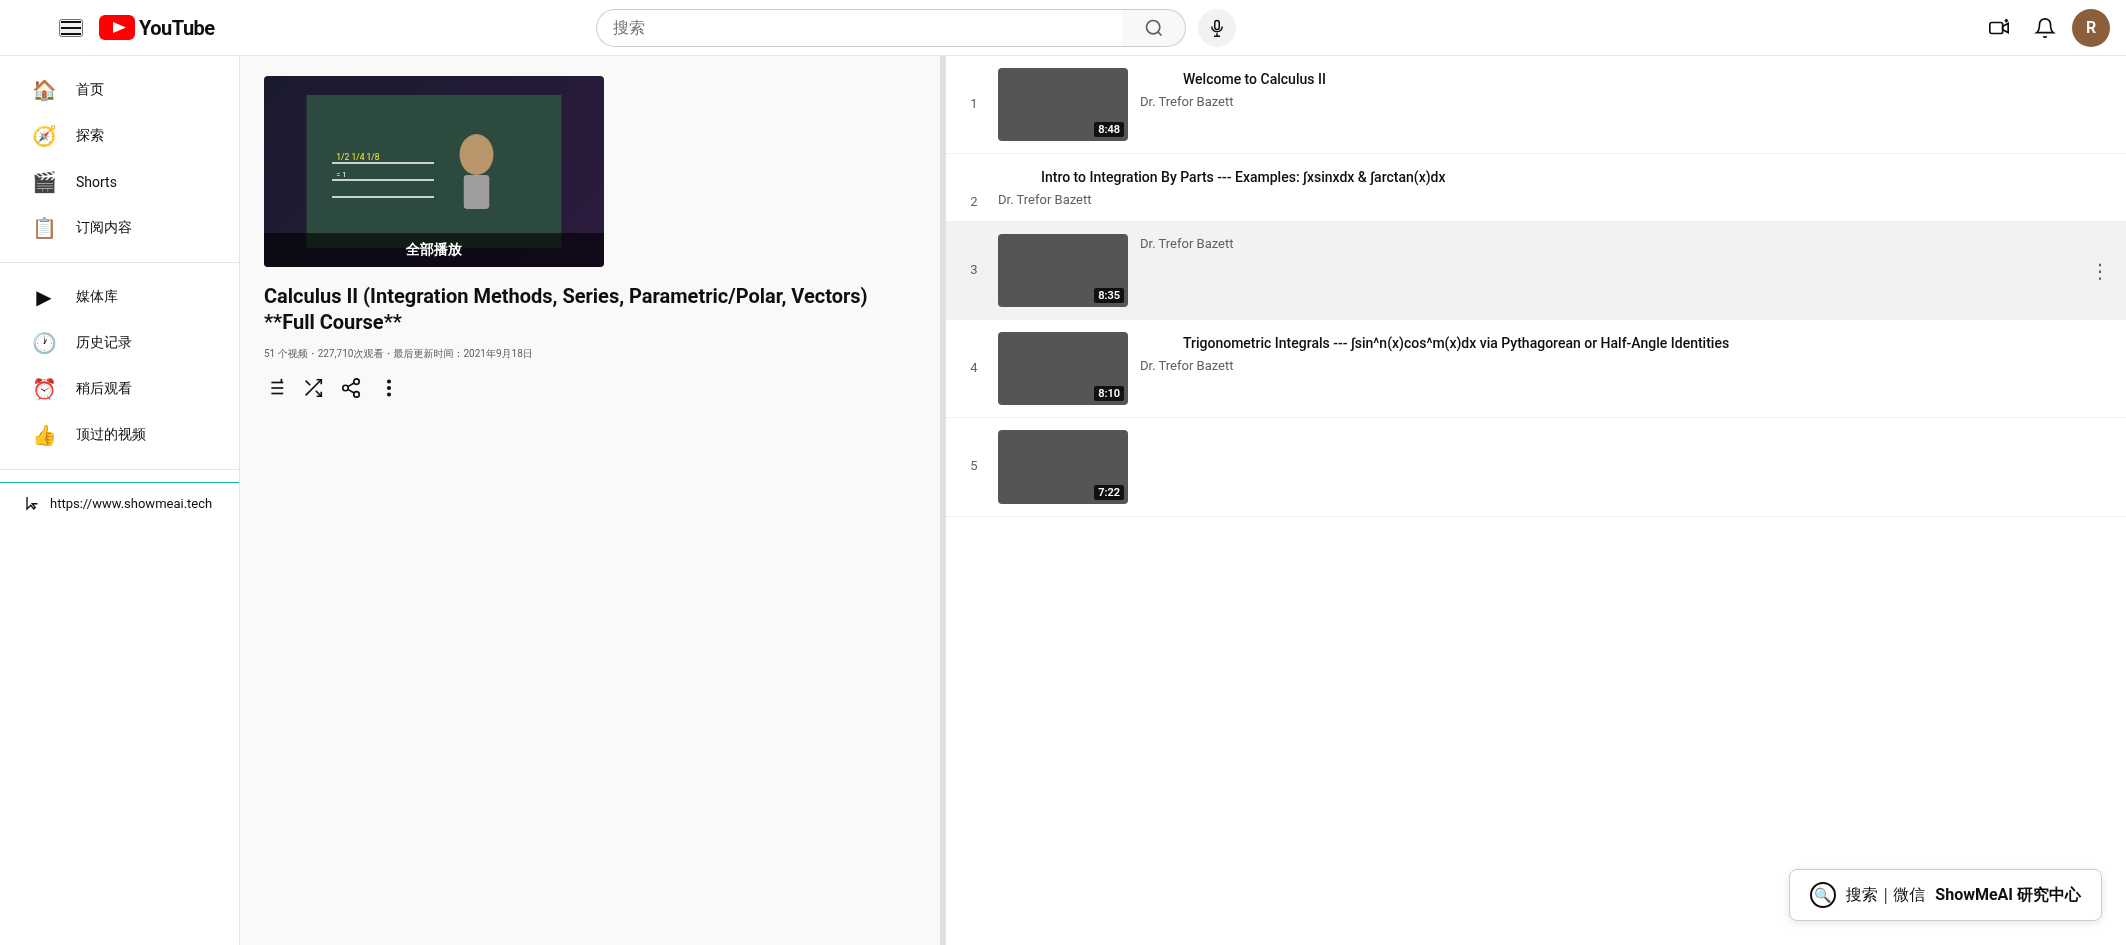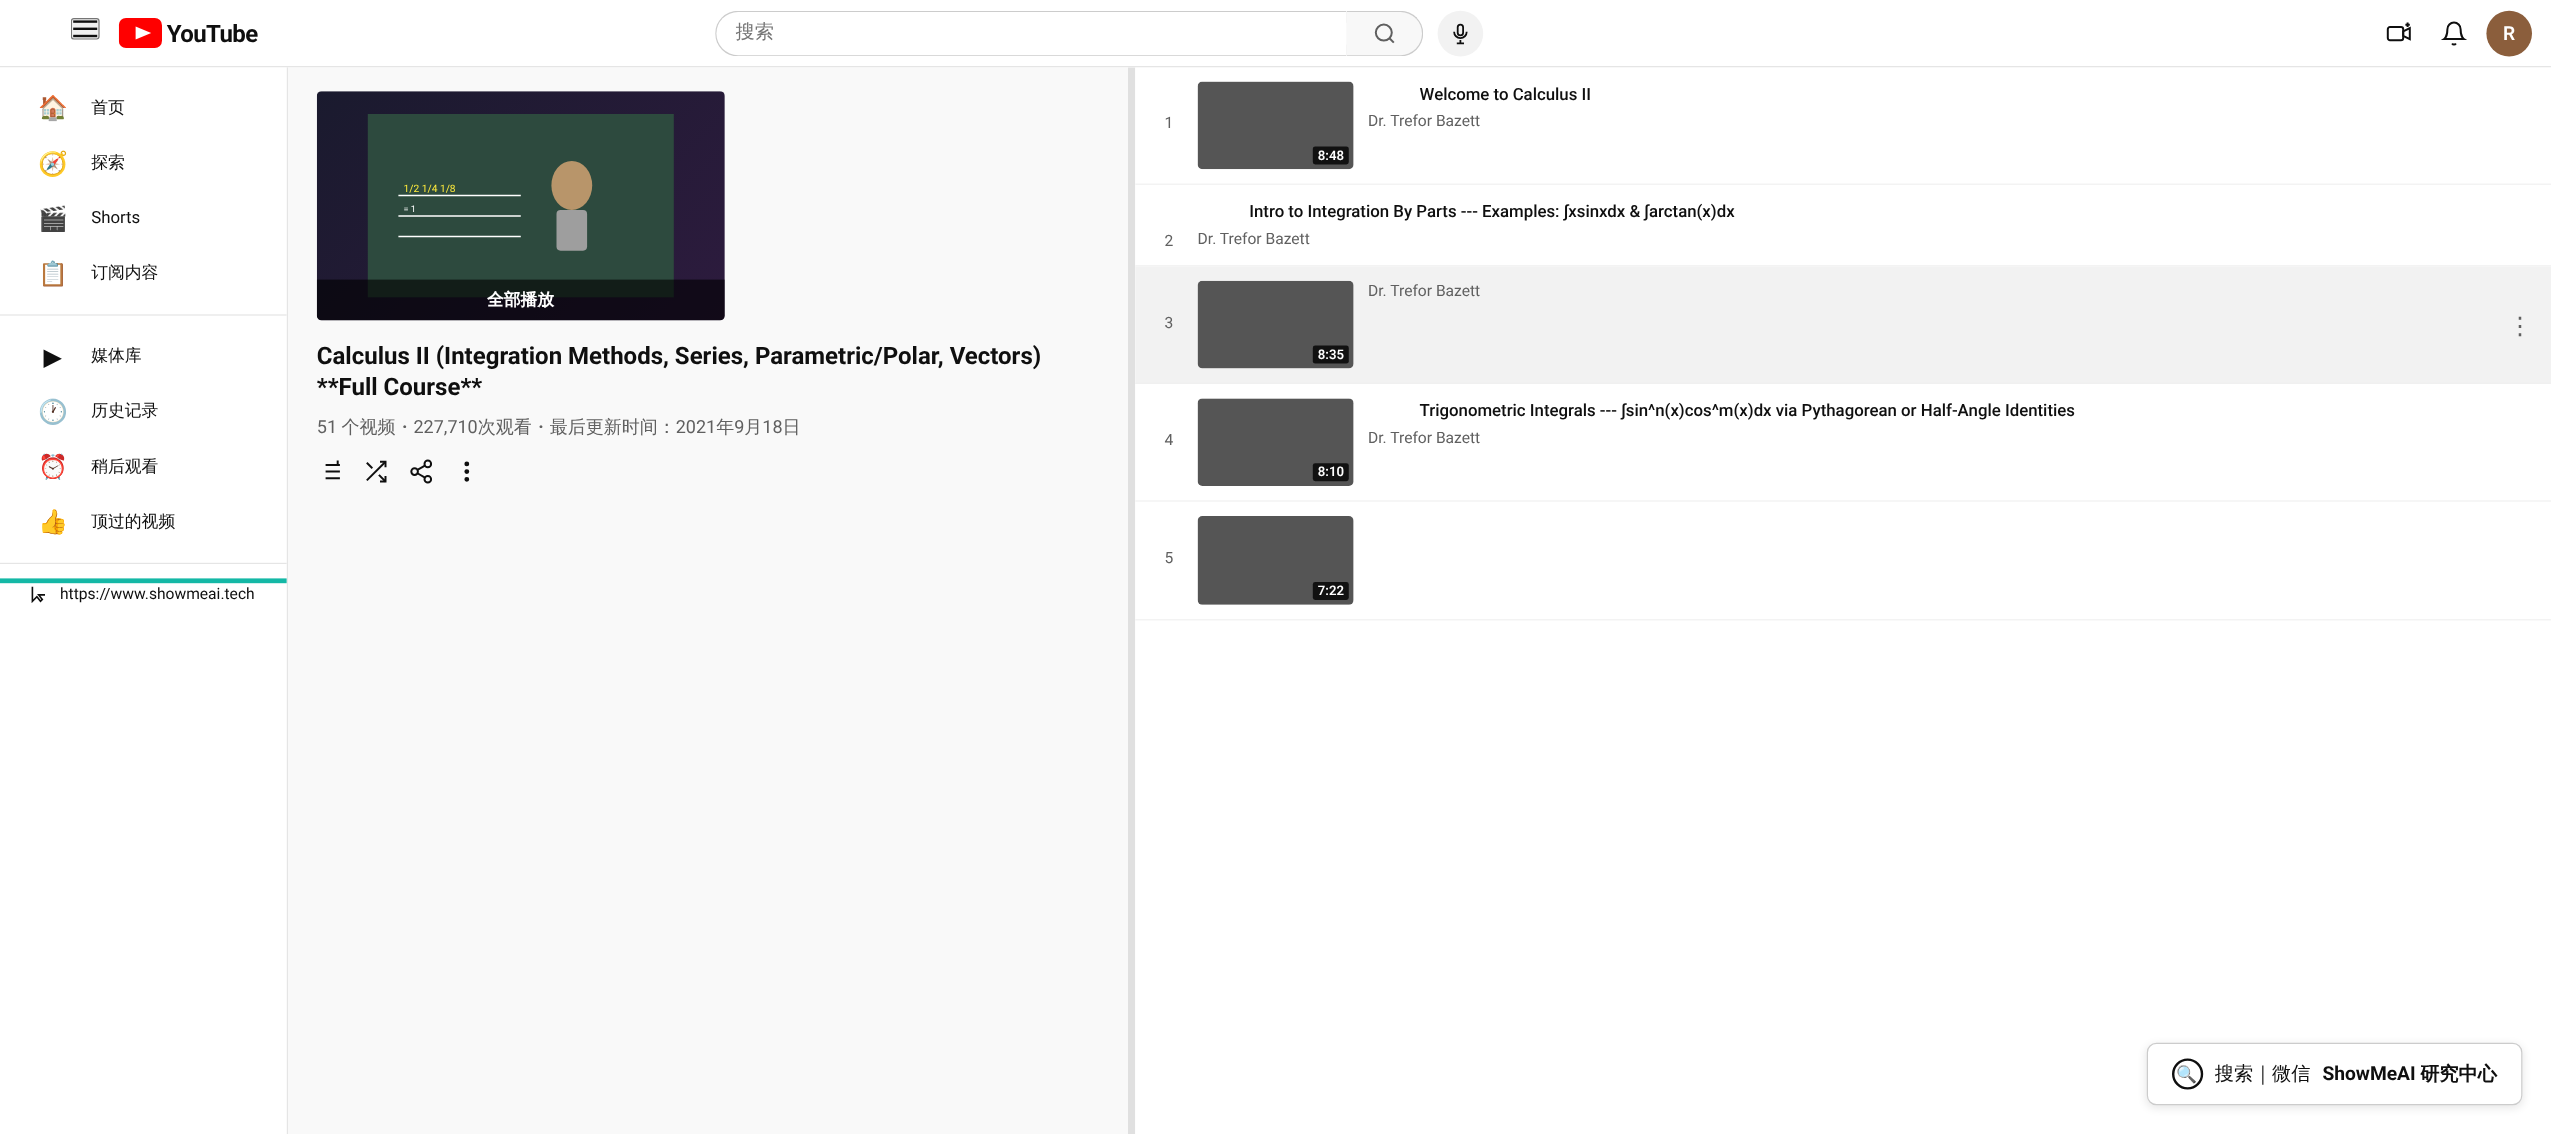--- a/index.html
+++ b/index.html
@@ -4,21 +4,21 @@
   <style>
     * { box-sizing: border-box; margin: 0; padding: 0; }
     body { font-family: 'Roboto', Arial, sans-serif; background: #f9f9f9; color: #0f0f0f; font-size: 14px; }
 
     
     .header {
       display: flex; align-items: center; height: 56px;
       background: #fff; padding: 0 16px; gap: 16px;
       border-bottom: 1px solid #e5e5e5; position: sticky; top: 0; z-index: 100;
     }
-    .header-left { display: flex; align-items: flex-start; gap: 16px; min-width: 200px; padding-left: 43px; }
+    .header-left { display: flex; align-items: center; gap: 16px; min-width: 200px; padding-left: 43px; }
     .menu-icon { cursor: pointer; display: flex; flex-direction: column; gap: 4px; }
     .menu-icon span { display: block; width: 20px; height: 2px; background: #0f0f0f; }
     .logo { display: flex; align-items: center; gap: 4px; text-decoration: none; }
     .logo-icon { width: 36px; height: 25px; }
     .logo-text { font-size: 20px; font-weight: 700; color: #0f0f0f; letter-spacing: -0.5px; }
     .header-center { flex: 1; display: flex; align-items: center; max-width: 640px; margin: 0 auto; }
     .search-bar { display: flex; flex: 1; height: 38px; }
     .search-input {
       flex: 1; border: 1px solid #ccc; border-right: none;
       padding: 0 16px; font-size: 16px; border-radius: 20px 0 0 20px; outline: none;
@@ -73,21 +73,21 @@
       background: #000000; border-radius: 4px; overflow: hidden;
       position: relative; display: flex; align-items: center; justify-content: center;
       margin-bottom: 16px;
     }
     .play-all-overlay {
       position: absolute; bottom: 0; left: 0; right: 0;
       background: rgba(0,0,0,0.6); color: #fff;
       text-align: center; padding: 8px; font-size: 14px; font-weight: 700;
     }
     .playlist-title { font-size: 20px; font-weight: 700; line-height: 1.3; margin-bottom: 12px; }
-    .playlist-meta { font-size: 15px; color: #606060; margin-bottom: 16px; }
+    .playlist-meta { font-size: 10px; color: #606060; margin-bottom: 16px; }
     .playlist-actions { display: flex; align-items: center; gap: 16px; }
     .action-btn {
       background: none; border: none; cursor: pointer;
       display: flex; align-items: center; justify-content: center; font-size: 20px; color: #0f0f0f;
     }
 
     
     .video-list-panel { flex: 1; background: #fff; overflow-y: auto; }
     .video-item {
       display: flex; align-items: flex-start; padding: 12px 16px; gap: 12px; cursor: pointer;
@@ -128,21 +128,21 @@
       font-size: 16px; font-weight: 500; box-shadow: 0 2px 8px rgba(0,0,0,0.1);
       z-index: 200;
     }
     .showmeai-banner .search-circle {
       width: 26px; height: 26px; border: 2px solid #0f0f0f; border-radius: 50%;
       display: flex; align-items: center; justify-content: center; font-size: 14px;
     }
     .showmeai-banner .brand { font-weight: 700; }
 
     
-    .sidebar-bottom { border-top: 4px solid #14b8a6; padding: 0 24px; margin-top: 12px; font-size: 13px; display: flex; align-items: center; gap: 8px; color: #0f0f0f; }
+    .sidebar-bottom { border-top: 1px solid #14b8a6; padding: 11px 24px; margin-top: 12px; font-size: 13px; display: flex; align-items: center; gap: 8px; color: #0f0f0f; }
   </style>
 </head>
 <body>
 
 <header class="header">
   <div class="header-left">
     <button class="menu-icon" title="Menu">
       <span></span>
         <span></span>
         <span></span>

